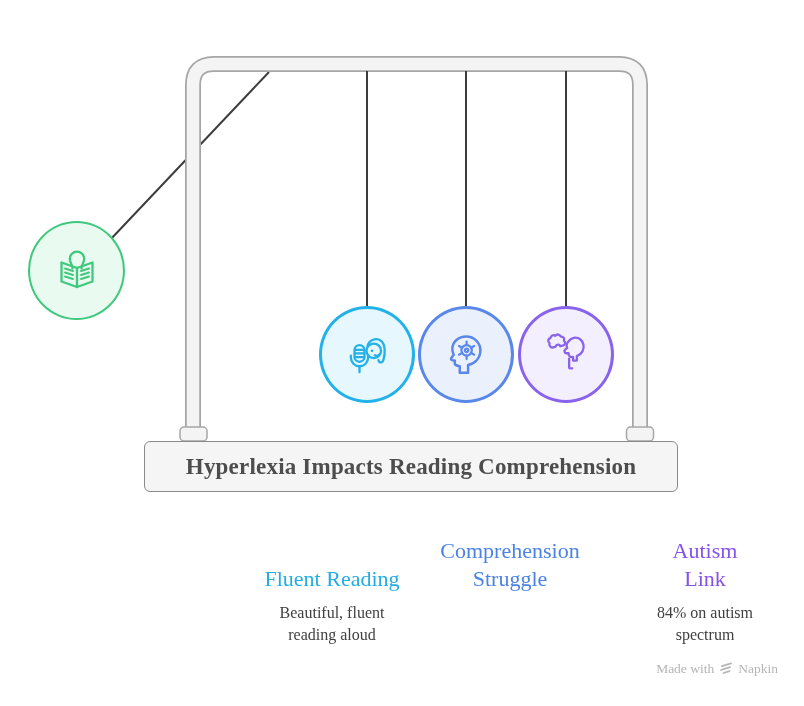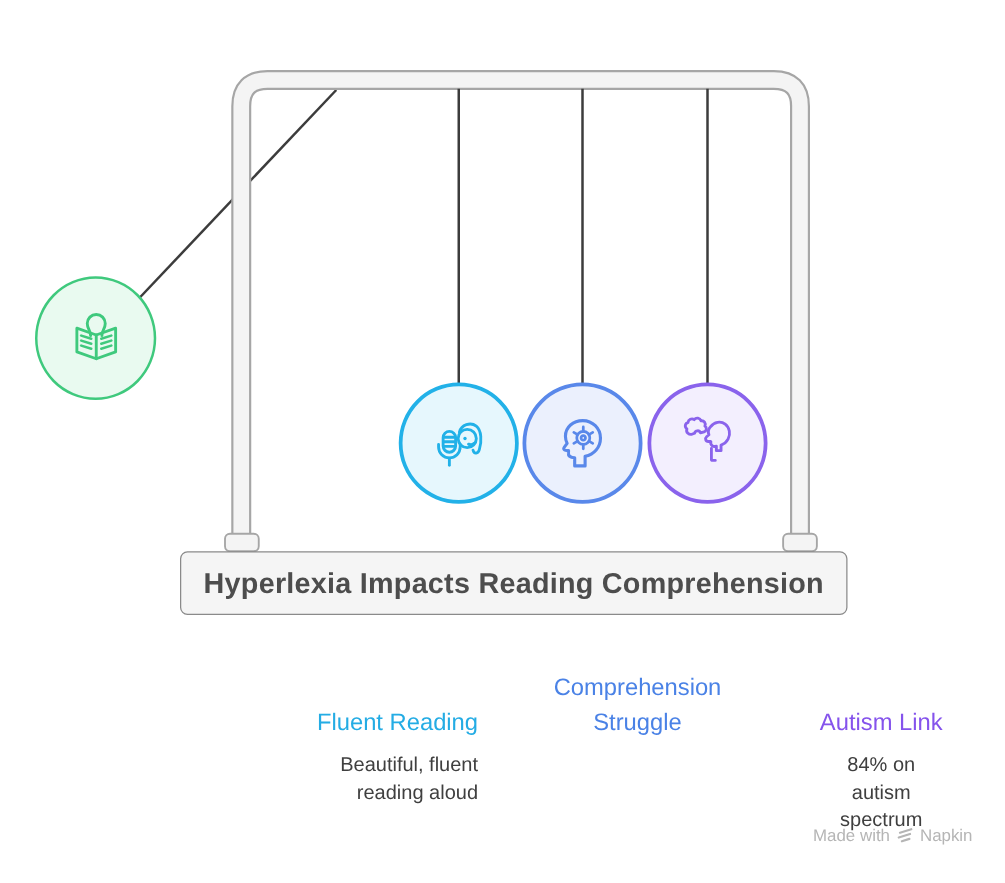--- a/index.html
+++ b/index.html
@@ -1,18 +1,18 @@
 <!DOCTYPE html>
 <html><head>
 <meta charset="utf-8">
 <style>
   html,body{margin:0;padding:0;background:#ffffff;}
   .canvas{
     position:relative;width:804px;height:706px;background:#ffffff;overflow:hidden;
-    font-family:Liberation Sans, sans-serif;
+    font-family:Liberation Serif, serif;
   }
   .cradle-svg{position:absolute;left:0;top:0;}
   
   .ball{
     position:absolute;border-radius:50%;box-sizing:border-box;
     display:flex;align-items:center;justify-content:center;
   }
   .ball-green {left:28px; top:221px;width:97px;height:99px;border:2.5px solid #3FC97D;background:#E9FAF0;}
   .ball-cyan  {left:319px;top:306px;width:96px;height:97px;border:3px solid #22B1E8;background:#E6F7FD;}
   .ball-blue  {left:418px;top:306px;width:96px;height:97px;border:3px solid #5988EA;background:#EBF0FD;}
@@ -21,28 +21,28 @@
   .base{
     position:absolute;left:144px;top:441px;width:534px;height:51px;box-sizing:border-box;
     background:#F5F5F5;border:1.5px solid #8A8A8A;border-radius:6px;
     display:flex;align-items:center;justify-content:center;
   }
   .base span{font-size:23px;font-weight:bold;color:#4D4D4D;letter-spacing:0.2px;}
   
   .col{position:absolute;top:535px;transform:translateX(-50%);text-align:center;}
   .col-title{
     min-height:58px;display:flex;align-items:flex-end;justify-content:center;
-    font-size:19px;font-weight:500;line-height:28px;white-space:pre-line;
+    font-size:22px;font-weight:500;line-height:28px;white-space:pre-line;
   }
   .col-sub{margin-top:9px;font-size:16px;line-height:22px;color:#3F3F3F;white-space:pre-line;}
   .c-green{color:#2EC274;}
   .c-cyan{color:#24ACE4;}
   .c-blue{color:#4A82E6;}
   .c-purple{color:#8553EC;}
-  .col-1{left:137px;} .col-2{left:318px;text-align:right;} .col-3{left:510px;} .col-4{left:705px;}
+  .col-1{left:137px;} .col-2{left:332px;} .col-3{left:510px;} .col-4{left:705px;}
   
   .footer{
     position:absolute;right:26px;top:661px;display:flex;gap:5px;
     font-size:13.5px;color:#B5B5B5;
   }
 </style>
 </head>
 <body>
 
 <div class="canvas">

